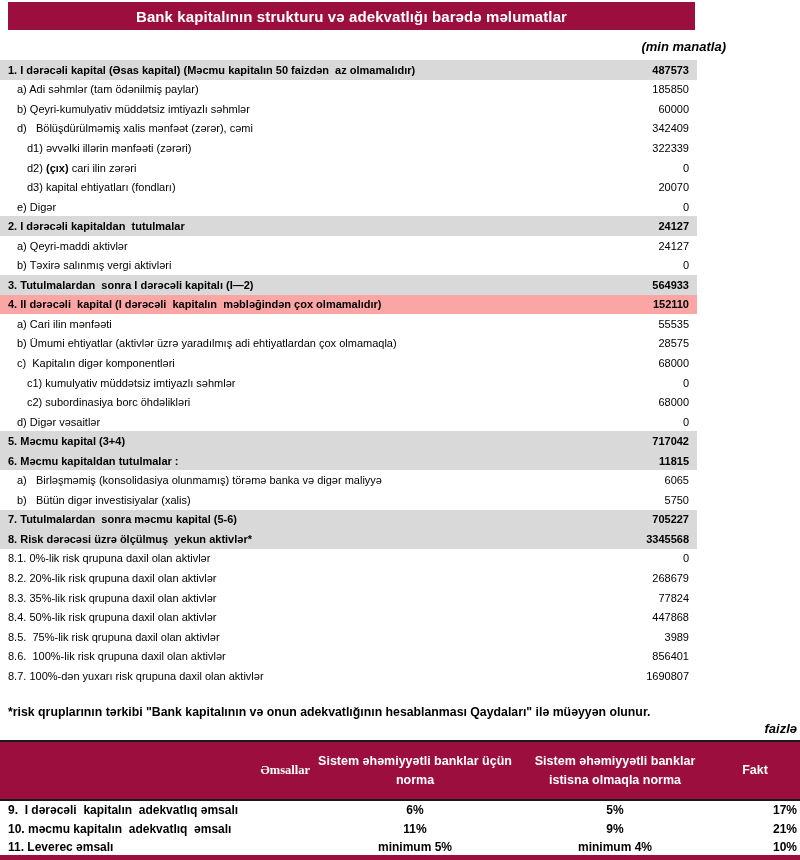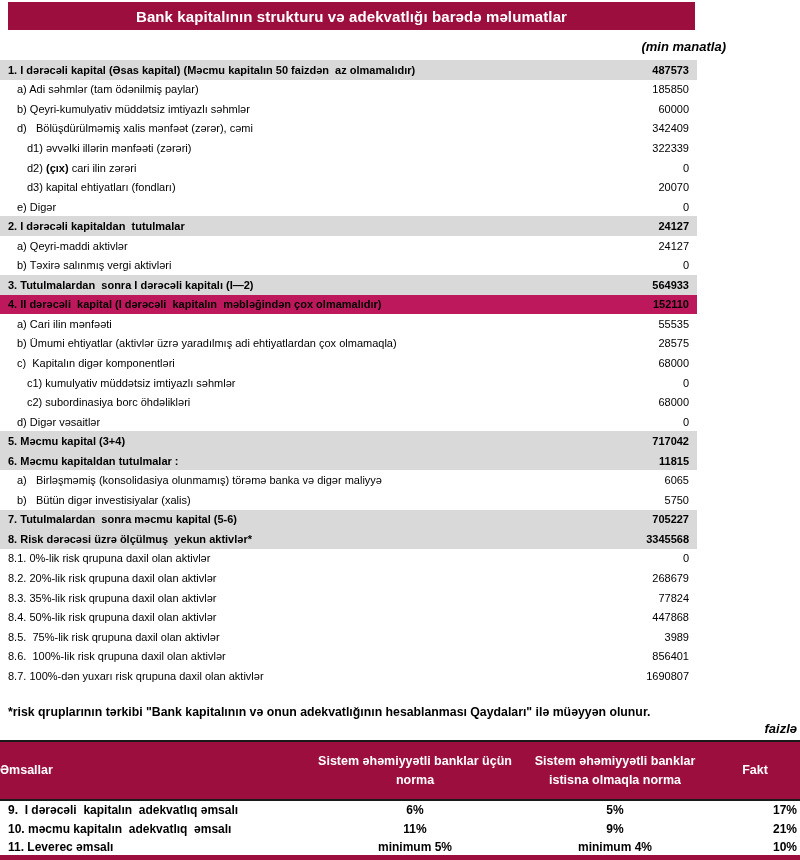--- a/index.html
+++ b/index.html
@@ -26,21 +26,21 @@
   .footnote{position:absolute;top:705px;left:8px;font-weight:bold;font-size:12.3px;white-space:pre;}
   .percent-note{
     position:absolute;top:721px;left:0;width:797px;text-align:right;
     font-style:italic;font-weight:bold;font-size:13px;
   }
   .ratios{position:absolute;top:740px;left:0;width:800px;border-top:2px solid #1a1a1a;}
   .r-header{
     display:flex;color:#fff;font-weight:bold;font-size:12.5px;
     border-bottom:2px solid #1a1a1a;height:57px;align-items:center;line-height:1.45;
   }
-  .r-h1{width:310px;text-align:left;}
+  .r-h1{width:310px;text-align:right;font-family:Liberation Serif, serif;}
   .r-h2{width:210px;text-align:center;}
   .r-h3{width:190px;text-align:center;}
   .r-h4{width:90px;text-align:center;}
   .r-row{display:flex;height:18.4px;align-items:center;font-weight:bold;font-size:12px;}
   .r-c1{width:310px;padding-left:8px;white-space:pre;box-sizing:border-box;}
   .r-c2{width:210px;text-align:center;}
   .r-c3{width:190px;text-align:center;}
   .r-c4{width:90px;text-align:right;padding-right:3px;box-sizing:border-box;}
   .bottom-bar{position:absolute;top:855px;left:0;width:800px;height:5px;}
 </style>
@@ -96,21 +96,21 @@
         <span class="m-value">24127</span>
       </div>
       <div class="m-row">
         <span class="m-label ind1">b) Təxirə salınmış vergi aktivləri</span>
         <span class="m-value">0</span>
       </div>
       <div class="m-row section" style="background: rgb(217, 217, 217); gap: 27px;">
         <span class="m-label ind0">3. Tutulmalardan  sonra I dərəcəli kapitalı (I—2)</span>
         <span class="m-value">564933</span>
       </div>
-      <div class="m-row section" style="background: #be185d;">
+      <div class="m-row section" style="background: #fca5a5;">
         <span class="m-label ind0">4. II dərəcəli  kapital (I dərəcəli  kapitalın  məbləğindən çox olmamalıdır)</span>
         <span class="m-value">152110</span>
       </div>
       <div class="m-row">
         <span class="m-label ind1">a) Cari ilin mənfəəti</span>
         <span class="m-value">55535</span>
       </div>
       <div class="m-row">
         <span class="m-label ind1">b) Ümumi ehtiyatlar (aktivlər üzrə yaradılmış adi ehtiyatlardan çox olmamaqla)</span>
         <span class="m-value">28575</span>

